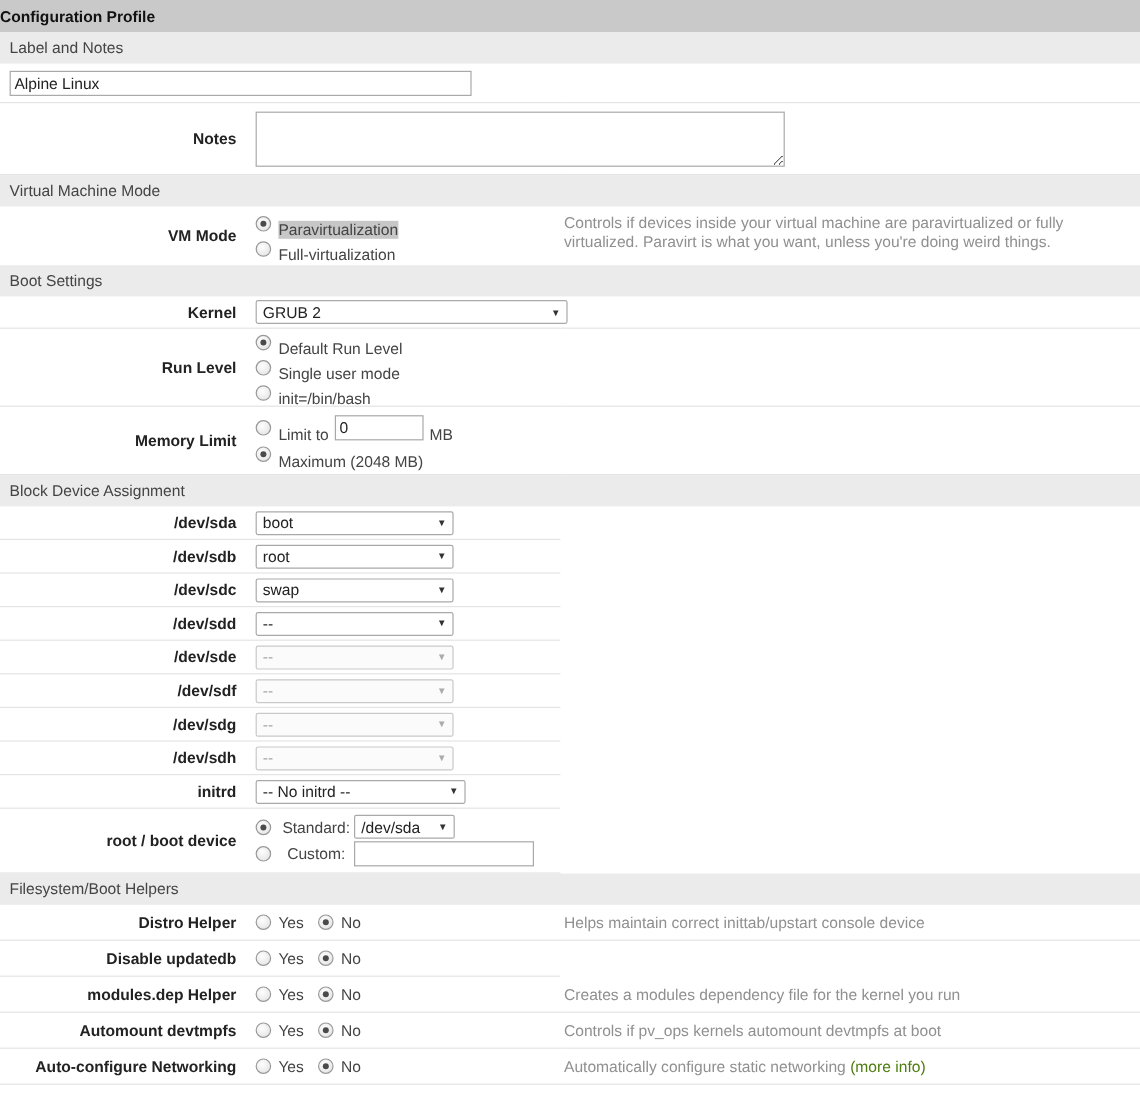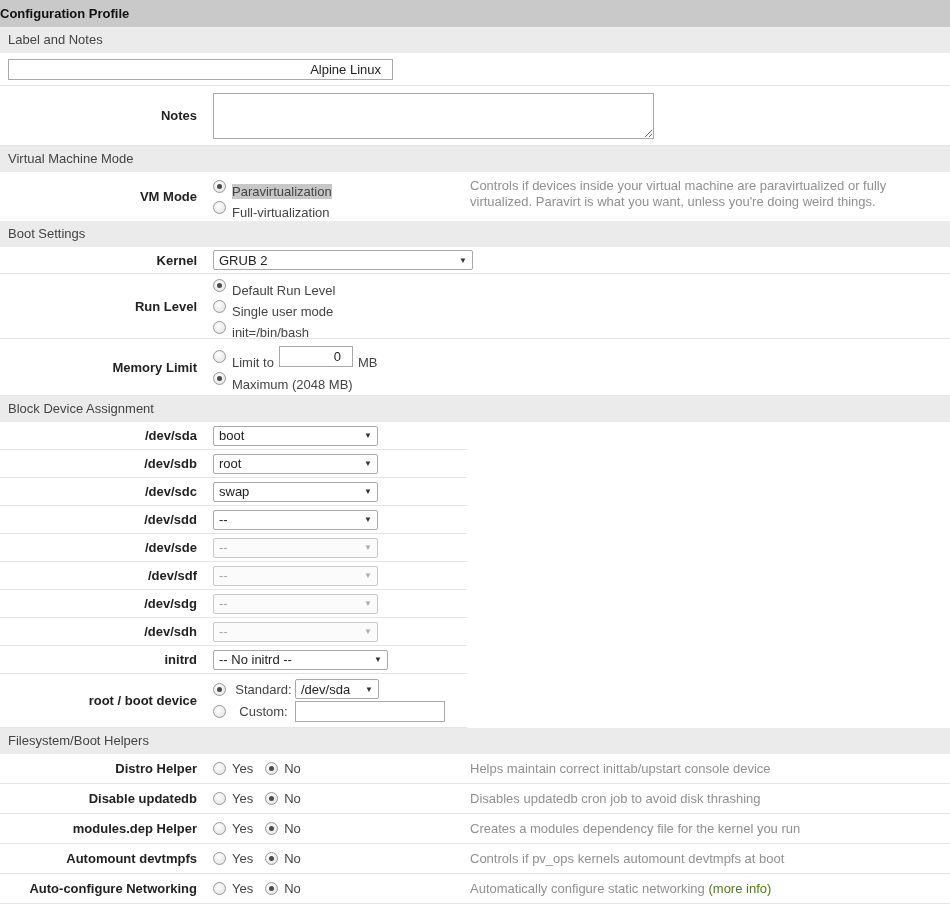--- a/index.html
+++ b/index.html
@@ -49,21 +49,21 @@
     box-sizing:border-box;height:20px;background:#fff;
     border:1px solid #a9a9a9;border-radius:2px;padding:0 5px;
     color:#222;white-space:nowrap;cursor:default;
   }
   .sel .arrow{font-size:8px;color:#333;margin-left:8px;}
   .sel.disabled{border-color:#c9c9c9;color:#a5a5a5;background:#fbfbfb;}
   .sel.disabled .arrow{color:#ababab;}
   .ti{
     box-sizing:border-box;height:21px;border:1px solid #a9a9a9;
     font-family:"Liberation Sans","DejaVu Sans",sans-serif;font-size:13px;
-    padding:0 11px;color:#222;border-radius:0;text-align:right;
+    padding:0 3px;color:#222;border-radius:0;
   }
   textarea.ta{
     box-sizing:border-box;width:441px;height:46px;border:1px solid #a9a9a9;
     font-family:"Liberation Sans","DejaVu Sans",sans-serif;font-size:13px;
     padding:2px 3px;resize:both;border-radius:0;
   }
   .hl{background:#c7c7c7;}
   .yn{display:flex;align-items:center;}
   .yn .grp{display:flex;align-items:center;margin-right:12px;color:#444;}
   a.morelink{color:#4d7c0f;text-decoration:none;}
@@ -353,21 +353,20 @@
           <span class="radio"></span>
           <span>Yes</span>
         </span>
         <span class="grp">
           <span class="radio checked"></span>
           <span>No</span>
         </span>
       </div>
     </div>
   </div>
-  <div class="cell-help vcenter">Disables updatedb cron job to avoid disk thrashing</div>
 </div>
 
 <div class="row bb-full r-helper">
   <div class="row-left">
     <div class="cell-label">modules.dep Helper</div>
     <div class="cell-field">
       <div class="yn">
         <span class="grp">
           <span class="radio"></span>
           <span>Yes</span>

